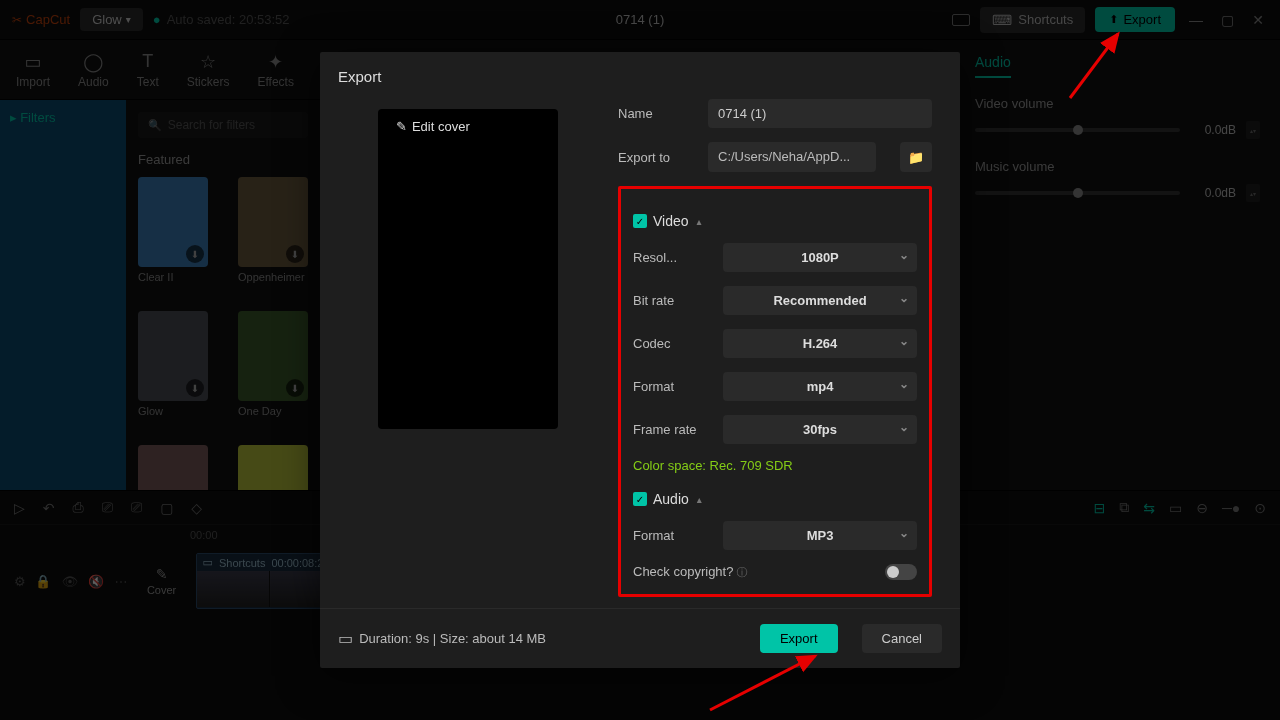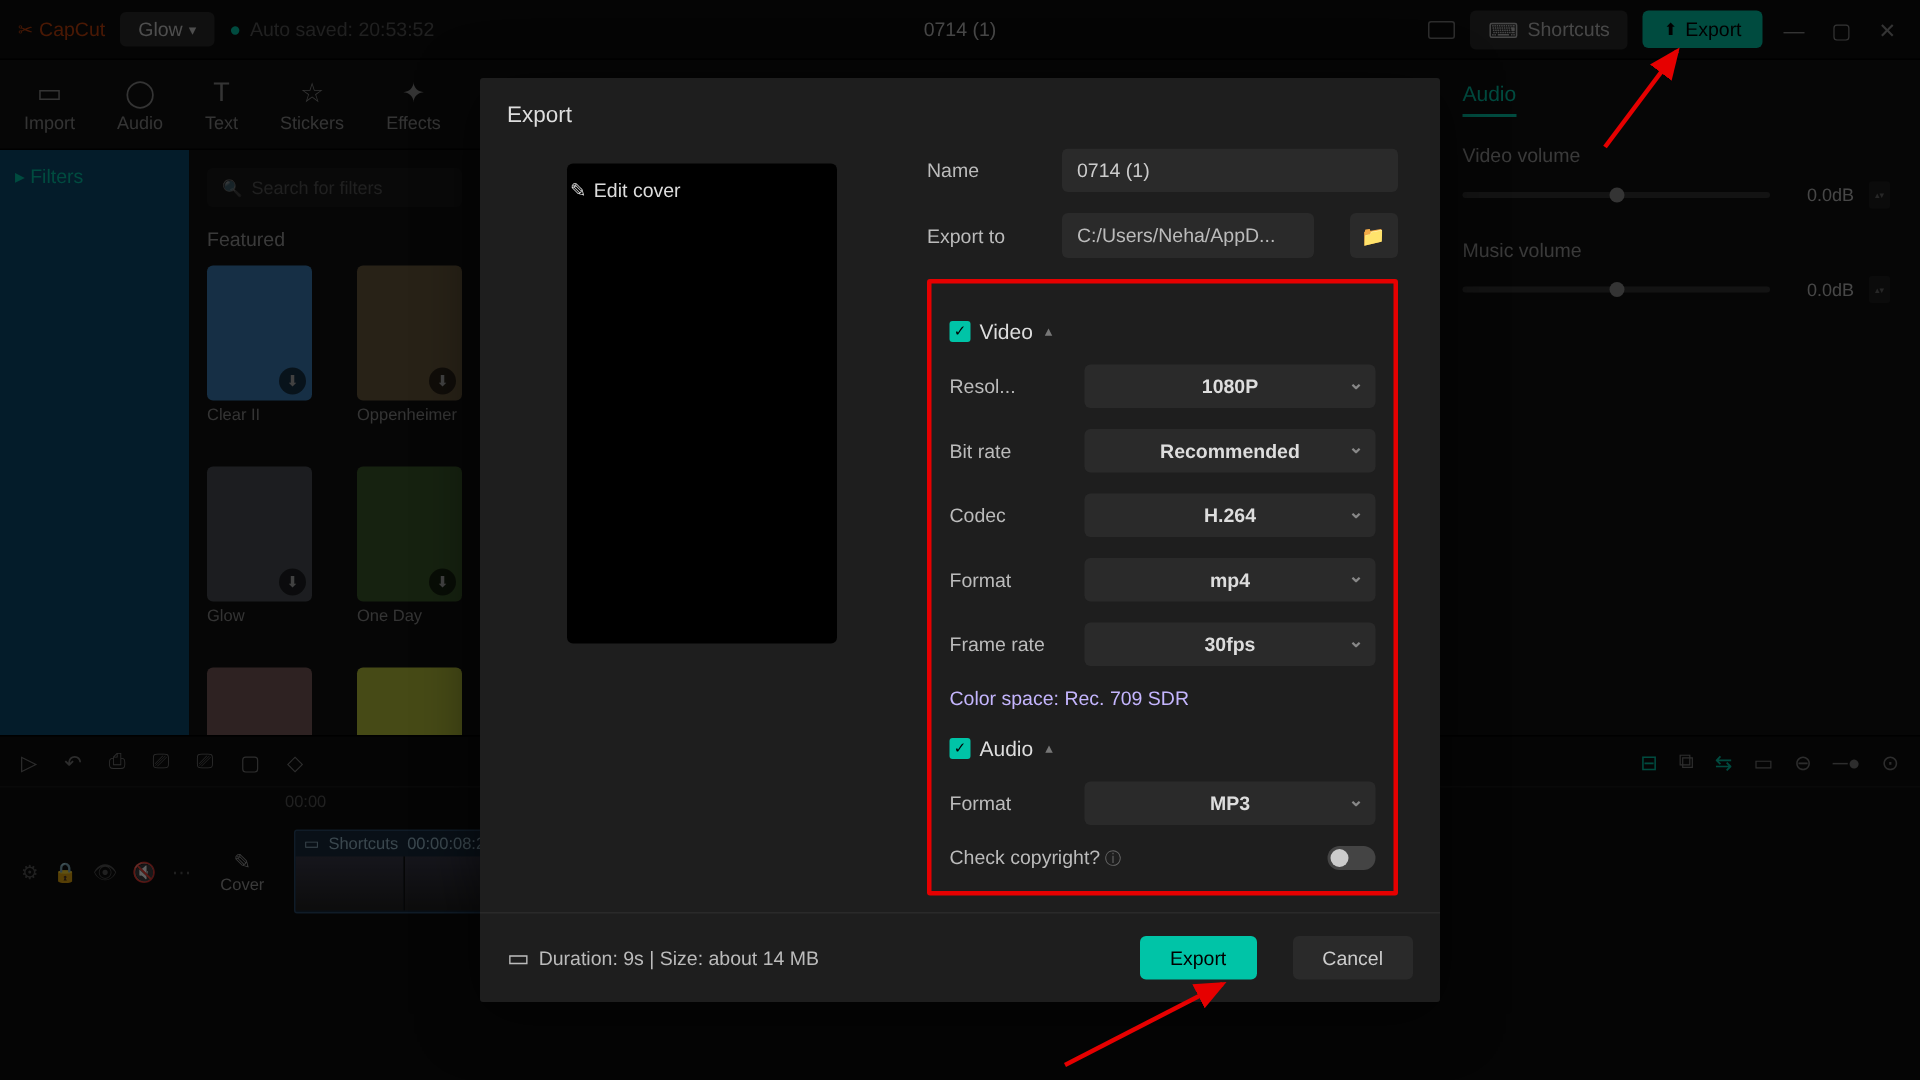--- a/index.html
+++ b/index.html
@@ -70,38 +70,38 @@
 
 
 .dim { position:absolute; inset:0; background:rgba(0,0,0,.62); }
 
 
 .modal { position:absolute; left:320px; top:52px; width:640px; height:616px; background:#1e1e1e; border-radius:2px; display:flex; flex-direction:column; box-shadow:0 8px 40px rgba(0,0,0,.6); }
 .modal-title { padding:16px 18px 10px; color:#ddd; font-size:15px; font-weight:500; }
 .modal-body { flex:1; display:flex; padding:4px 18px 0; gap:20px; overflow:hidden; }
 .preview-col { width:260px; }
 .preview-box { width:180px; height:320px; background:#000; border-radius:4px; margin:10px auto 0; position:relative; }
-.edit-cover { position:absolute; top:10px; left:2px; color:#ddd; font-size:13px; display:flex; gap:5px; align-items:center; cursor:pointer; }
+.edit-cover { position:absolute; top:10px; left:18px; color:#ddd; font-size:13px; display:flex; gap:5px; align-items:center; cursor:pointer; }
 .edit-cover:before{content:"✎";}
 .settings-col { flex:1; padding-right:10px; overflow-y:auto; }
 .settings-col::-webkit-scrollbar{width:8px;}
 .settings-col::-webkit-scrollbar-thumb{background:#3a3a3a;border-radius:4px;}
 .field-row { display:flex; align-items:center; margin-bottom:14px; gap:12px; }
 .field-lbl { width:78px; color:#bbb; font-size:13px; white-space:nowrap; overflow:hidden; text-overflow:ellipsis; }
 .field-input { flex:1; background:#2a2a2a; color:#ccc; padding:7px 10px; border-radius:4px; font-size:13px; border:none; }
 .field-path { display:flex; gap:24px; flex:1; }
 .path-txt { flex:1; background:#2a2a2a; color:#bbb; padding:7px 10px; border-radius:4px; font-size:13px; white-space:nowrap; overflow:hidden; text-overflow:ellipsis; }
 .folder-btn { width:32px; height:30px; background:#2a2a2a; border-radius:4px; display:flex; align-items:center; justify-content:center; font-size:13px; cursor:pointer; }
 .section-hd { display:flex; align-items:center; gap:6px; color:#ddd; font-size:14px; margin:10px 0 14px; font-weight:500; }
 .chk { width:14px; height:14px; background:#00c4a7; border-radius:2px; display:inline-flex; align-items:center; justify-content:center; color:#000; font-size:10px; }
 .chk:after{content:"✓";}
 .section-hd:after{content:"▴";color:#777;font-size:10px;margin-left:2px;}
 .dropdown { flex:1; background:#2a2a2a; color:#ddd; padding:7px 10px; border-radius:4px; font-size:13px; text-align:center; position:relative; cursor:pointer; font-weight:600; }
 .dropdown:after{content:"⌄";position:absolute;right:8px;top:5px;color:#888;font-size:12px;}
-.color-note { color:#c4b5fd; font-size:13px; margin:6px 0 18px; }
+.color-note { color:#84cc16; font-size:13px; margin:6px 0 18px; }
 .copyright-row { display:flex; align-items:center; justify-content:space-between; margin-top:6px; }
 .cr-lbl { color:#bbb; font-size:13px; }
 .cr-lbl:after{content:" ⓘ";color:#666;font-size:11px;}
 .toggle { width:32px; height:16px; background:#444; border-radius:8px; position:relative; cursor:pointer; }
 .toggle:after{content:"";position:absolute;left:2px;top:2px;width:12px;height:12px;background:#ccc;border-radius:50%;}
 
 .highlight-box { border:3px solid #e60000; border-radius:2px; padding:14px 12px 14px; margin-top:6px; }
 
 .modal-foot { height:60px; border-top:1px solid #2a2a2a; display:flex; align-items:center; padding:0 18px; gap:24px; }
 .foot-info { color:#bbb; font-size:13px; display:flex; align-items:center; gap:6px; }

